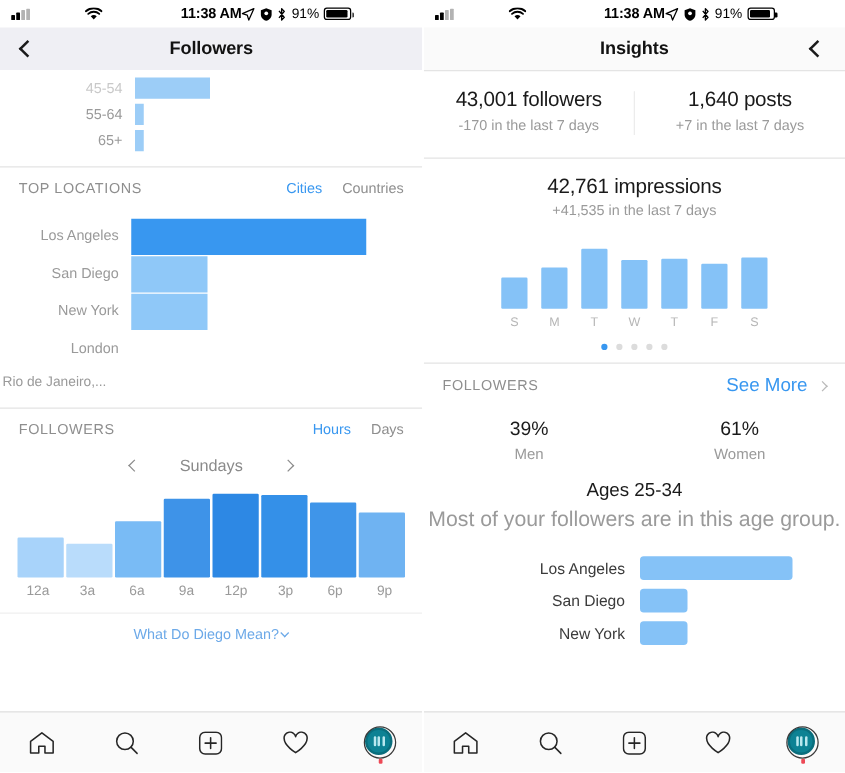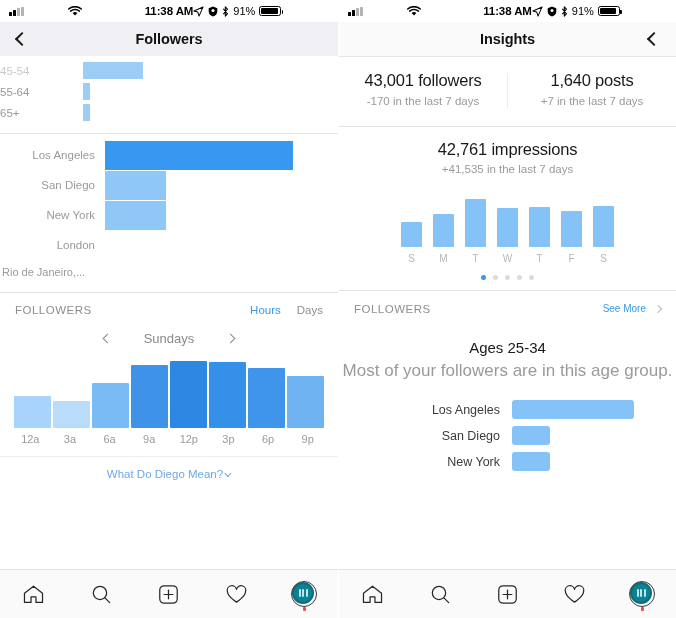--- a/index.html
+++ b/index.html
@@ -57,21 +57,21 @@
     display:flex; align-items:center; padding: 0 15px; height: 34px;
   }
   .sect-title { font-size:11.5px; color:#8e8e8e; letter-spacing:0.5px; flex:1; }
   .seg { display:flex; gap:16px; }
   .seg span { font-size:11.5px; color:#8e8e8e; cursor:pointer; }
   .seg span.on { color:#3897f0; }
 
   
   .agechart { padding: 4px 0 10px 0; }
   .agerow { display:flex; align-items:center; height:21px; }
-  .agelbl { width:83px; padding-right:10px; font-size:11.5px; color:#9a9a9a; }
+  .agelbl { width:108px; text-align:right; padding-right:10px; font-size:11.5px; color:#9a9a9a; }
   .agebar { height:17px; background:#9ccdf7; }
   .agerow.clip .agelbl { color:#c9c9c9; }
 
   
   .locs { padding: 6px 0 14px 0; }
   .locrow { display:flex; align-items:center; height:30px; }
   .loclbl { width:105px; text-align:right; padding-right:10px; font-size:11.5px; color:#9a9a9a; white-space:nowrap; }
   .locbar { height:29px; }
   .locextra { font-size:11px; color:#9a9a9a; padding-left:2px; margin-top:6px; }
 
@@ -127,21 +127,21 @@
   .wkb { flex:1; background:#85c2f7; border-radius:1px; }
   .wk-lbls { display:flex; gap:11px; margin-top:6px; }
   .wk-lbls span { flex:1; text-align:center; font-size:10px; color:#b6b6b6; }
   .dots { display:flex; justify-content:center; gap:7px; padding: 11px 0 10px; }
   .dots i { width:5px; height:5px; border-radius:50%; background:#dcdcdc; display:block; }
   .dots i.on { background:#3897f0; }
 
   
   .fh { display:flex; align-items:center; padding: 0 15px; height: 36px; }
   .fh .t { flex:1; font-size:11.5px; color:#8e8e8e; letter-spacing:0.5px; }
-  .fh .more { font-size:10px; color:#3897f0; cursor:pointer; }
+  .fh .more { font-size:15px; color:#3897f0; cursor:pointer; }
   .fh .mch { width:6px; height:6px; border-top:1.4px solid #b9b9b9; border-right:1.4px solid #b9b9b9; transform:rotate(45deg); margin-left:9px; }
   .gender { display:flex; padding: 8px 0 2px; }
   .gcell { flex:1; text-align:center; }
   .gcell .p { font-size:15.5px; color:#1a1a1a; }
   .gcell .l { font-size:12px; color:#9a9a9a; margin-top:3px; }
   .ages { text-align:center; padding: 12px 0 0; }
   .ages .a { font-size:15px; color:#1a1a1a; }
   .ages .d { font-size:17px; color:#9a9a9a; margin-top:5px; }
   .rlocs { padding: 16px 0 10px; }
   .rlocrow { display:flex; align-items:center; height:26px; }
@@ -206,20 +206,27 @@
         <span class="agebar" style="width:7px"></span>
       </div>
       <div class="agerow">
         <span class="agelbl">65+</span>
         <span class="agebar" style="width:7px"></span>
       </div>
     </div>
 
     <div class="sep"></div>
 
+    <div class="sect-hd">
+      <span class="sect-title">TOP LOCATIONS</span>
+      <span class="seg">
+        <span class="on">Cities</span>
+        <span>Countries</span>
+      </span>
+    </div>
 
     <div class="locs">
       <div class="locrow">
         <span class="loclbl">Los Angeles</span>
         <span class="locbar" style="width:188px;background:#3897f0"></span>
       </div>
       <div class="locrow">
         <span class="loclbl">San Diego</span>
         <span class="locbar" style="width:61px;background:#8fc8f8"></span>
       </div>
@@ -414,20 +421,30 @@
     </div>
 
     <div class="sep"></div>
 
     <div class="fh">
       <span class="t">FOLLOWERS</span>
       <span class="more">See More</span>
       <span class="mch"></span>
     </div>
 
+    <div class="gender">
+      <div class="gcell">
+        <div class="p">39%</div>
+        <div class="l">Men</div>
+      </div>
+      <div class="gcell">
+        <div class="p">61%</div>
+        <div class="l">Women</div>
+      </div>
+    </div>
 
     <div class="ages">
       <div class="a">Ages 25-34</div>
       <div class="d">Most of your followers are in this age group.</div>
     </div>
 
     <div class="rlocs">
       <div class="rlocrow">
         <span class="rloclbl">Los Angeles</span>
         <span class="rlocbar" style="width:122px"></span>

